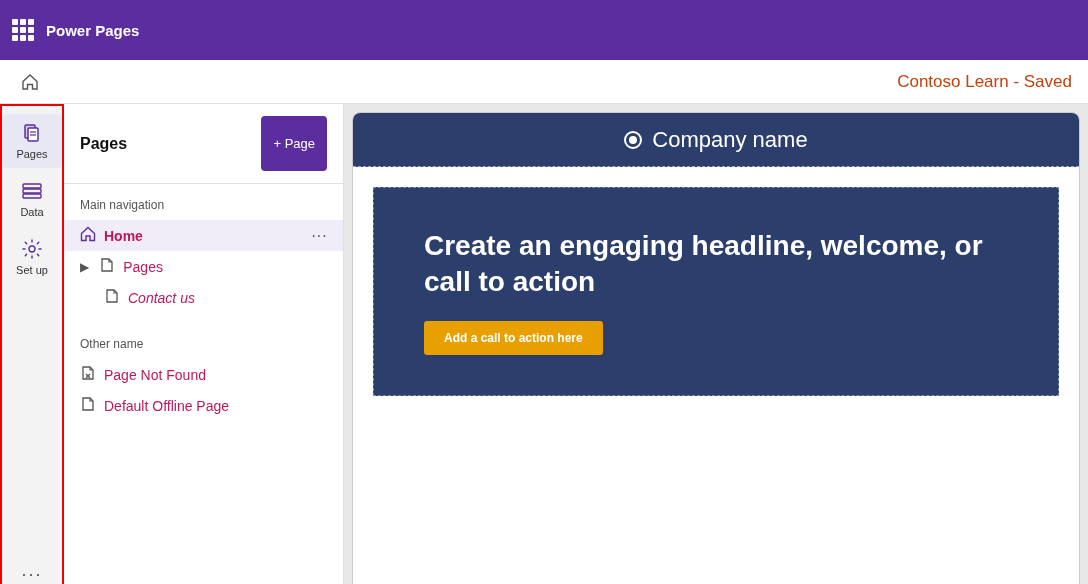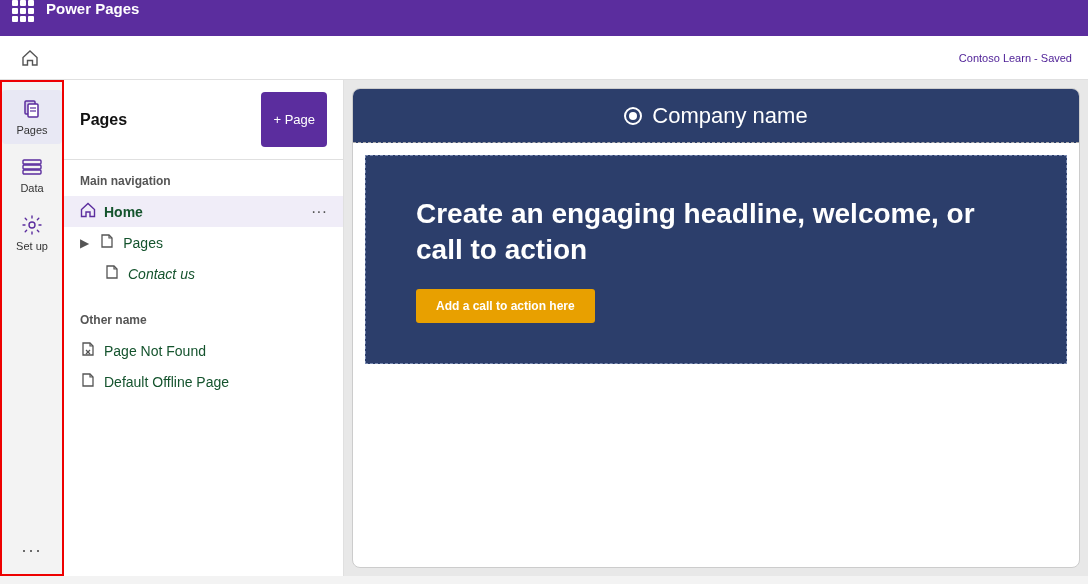--- a/index.html
+++ b/index.html
@@ -1,22 +1,23 @@
 <!DOCTYPE html>
 <html><head>
   <meta charset="utf-8">
   <style>
     * { box-sizing: border-box; margin: 0; padding: 0; }
     body { font-family: 'Segoe UI', sans-serif; font-size: 14px; background: #f3f3f3; overflow: hidden; }
 
     
     .top-bar {
-      height: 36px;
+      height: 60px;
       background: #5b2d9e;
       display: flex;
+      align-items: center;
       padding: 0 12px;
       gap: 12px;
     }
     .top-bar-title {
       color: #fff;
       font-size: 15px;
       font-weight: 600;
     }
     .waffle-icon {
       display: grid;
@@ -39,22 +40,22 @@
       align-items: center;
       padding: 0 16px;
       justify-content: space-between;
     }
     .home-icon-btn {
       width: 28px; height: 28px;
       display: flex; align-items: center; justify-content: center;
       cursor: pointer;
     }
     .save-status {
-      font-size: 11px;
-      color: #4c1d95;
+      font-size: 17px;
+      color: #c2410c;
     }
 
     
     .main-layout {
       display: flex;
       height: calc(584px - 88px);
     }
 
     
     .sidebar-icons {
@@ -135,36 +136,36 @@
       align-items: center;
       gap: 4px;
     }
 
     
     .nav-section {
       padding: 10px 0;
     }
     .nav-section-title {
       font-size: 12px;
-      font-weight: 700;
+      font-weight: 400;
       color: #555;
       padding: 4px 16px 8px;
       text-transform: none;
     }
     .nav-item {
       display: flex;
       align-items: center;
       padding: 6px 16px;
       cursor: pointer;
       gap: 8px;
       position: relative;
     }
     .nav-item.active { background: #f0edf8; }
     .nav-item .item-icon { color: #5b2d9e; font-size: 14px; flex-shrink: 0; }
-    .nav-item .item-label { font-size: 14px; color: #14532d; }
+    .nav-item .item-label { font-size: 14px; color: #be185d; }
     .nav-item.active .item-label { font-weight: 600; }
     .nav-item .more-dots {
       margin-left: auto;
       color: #555;
       font-size: 16px;
       visibility: hidden;
     }
     .nav-item:hover .more-dots,
     .nav-item.active .more-dots { visibility: visible; }
     .nav-item .chevron { color: #555; margin-right: 2px; font-size: 12px; }
@@ -215,21 +216,21 @@
     }
 
     .preview-hero {
       background: #2c3e6b;
       padding: 40px 50px;
       min-height: 180px;
       display: flex;
       flex-direction: column;
       justify-content: center;
       border: 1px dashed #7a8ab0;
-      margin: 12px;
+      margin: 20px;
     }
     .hero-headline {
       color: #fff;
       font-size: 28px;
       font-weight: 700;
       line-height: 1.3;
       margin-bottom: 20px;
     }
     .cta-button {
       background: #e8a000;

